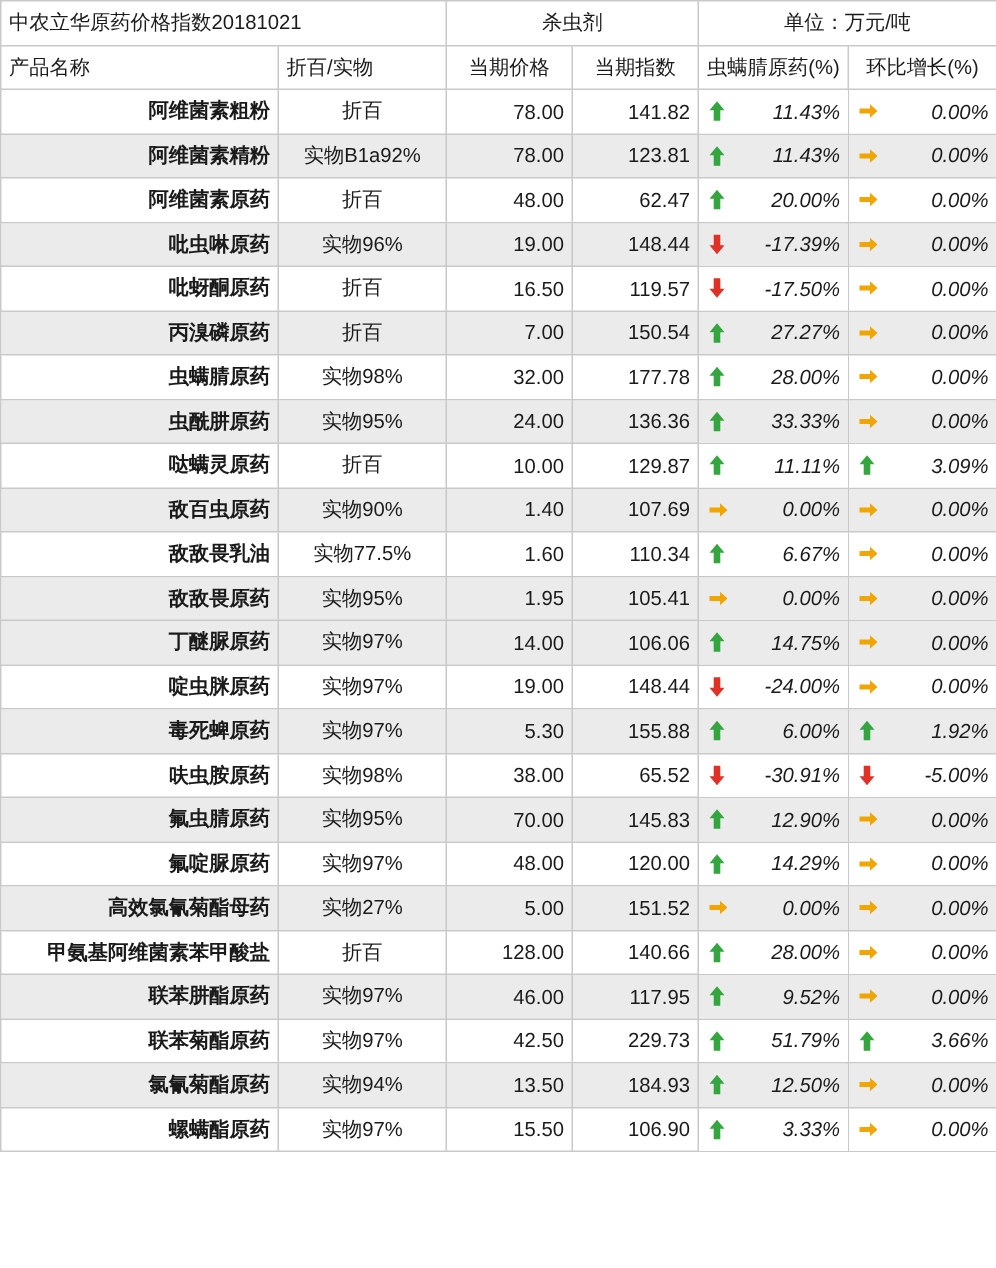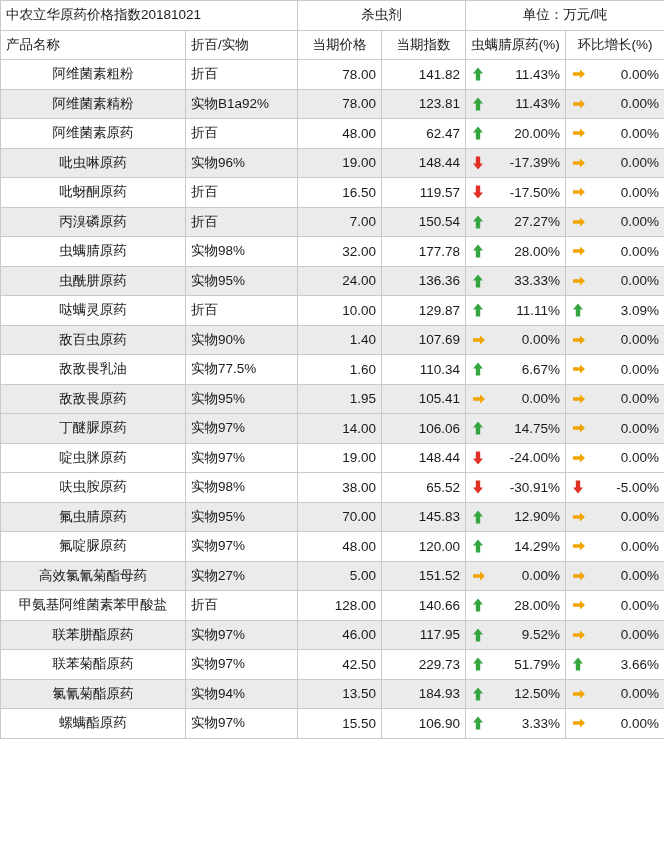--- a/index.html
+++ b/index.html
@@ -52,28 +52,29 @@
     text-align: left;
     height: 28px;
     margin-left: 16px;
   }
   .header-row td.c-num { text-align: center; }
 
   
   .row-odd td { background: #ffffff; }
   .row-even td { background: #ebebeb; }
 
-  td.c-name { text-align: center; }
-  td.c-unit { text-align: left; }
+  td.c-name { text-align: right; font-weight: bold; }
+  td.c-unit { text-align: center; }
   td.c-price { text-align: right; padding-right: 7px; }
   td.c-index { text-align: right; padding-right: 7px; }
   td.c-yoy, td.c-mom {
     text-align: right;
     padding-right: 7px;
     position: relative;
+    font-style: italic;
   }
   .arrow {
     position: absolute;
     left: 6px;
     top: 50%;
     transform: translateY(-50%);
     width: 12px;
     height: 15px;
     display: block;
   }
@@ -331,20 +332,36 @@
               <svg width="13" height="15" viewBox="0 0 13 15">
                 <path d="M6 14 L1 8 L3.8 8 L3.8 1 L8.2 1 L8.2 8 L11 8 Z" fill="#e03127"></path>
               </svg>
             </span><span>-24.00%</span></td>
           <td class="c-mom"><span class="arrow">
               <svg width="13" height="15" viewBox="0 0 13 15">
                 <path d="M1 5.8 L8 5.8 L8 3 L13 7.5 L8 12 L8 9.2 L1 9.2 Z" fill="#f0a500"></path>
               </svg>
             </span><span>0.00%</span></td>
         </tr>
+        <tr class="row-even">
+          <td class="c-name">毒死蜱原药</td>
+          <td class="c-unit">实物97%</td>
+          <td class="c-price">5.30</td>
+          <td class="c-index">155.88</td>
+          <td class="c-yoy"><span class="arrow">
+              <svg width="13" height="15" viewBox="0 0 13 15">
+                <path d="M6 1 L11 7 L8.2 7 L8.2 14 L3.8 14 L3.8 7 L1 7 Z" fill="#35a540"></path>
+              </svg>
+            </span><span>6.00%</span></td>
+          <td class="c-mom"><span class="arrow">
+              <svg width="13" height="15" viewBox="0 0 13 15">
+                <path d="M6 1 L11 7 L8.2 7 L8.2 14 L3.8 14 L3.8 7 L1 7 Z" fill="#35a540"></path>
+              </svg>
+            </span><span>1.92%</span></td>
+        </tr>
         <tr class="row-odd">
           <td class="c-name">呋虫胺原药</td>
           <td class="c-unit">实物98%</td>
           <td class="c-price">38.00</td>
           <td class="c-index">65.52</td>
           <td class="c-yoy"><span class="arrow">
               <svg width="13" height="15" viewBox="0 0 13 15">
                 <path d="M6 14 L1 8 L3.8 8 L3.8 1 L8.2 1 L8.2 8 L11 8 Z" fill="#e03127"></path>
               </svg>
             </span><span>-30.91%</span></td>

